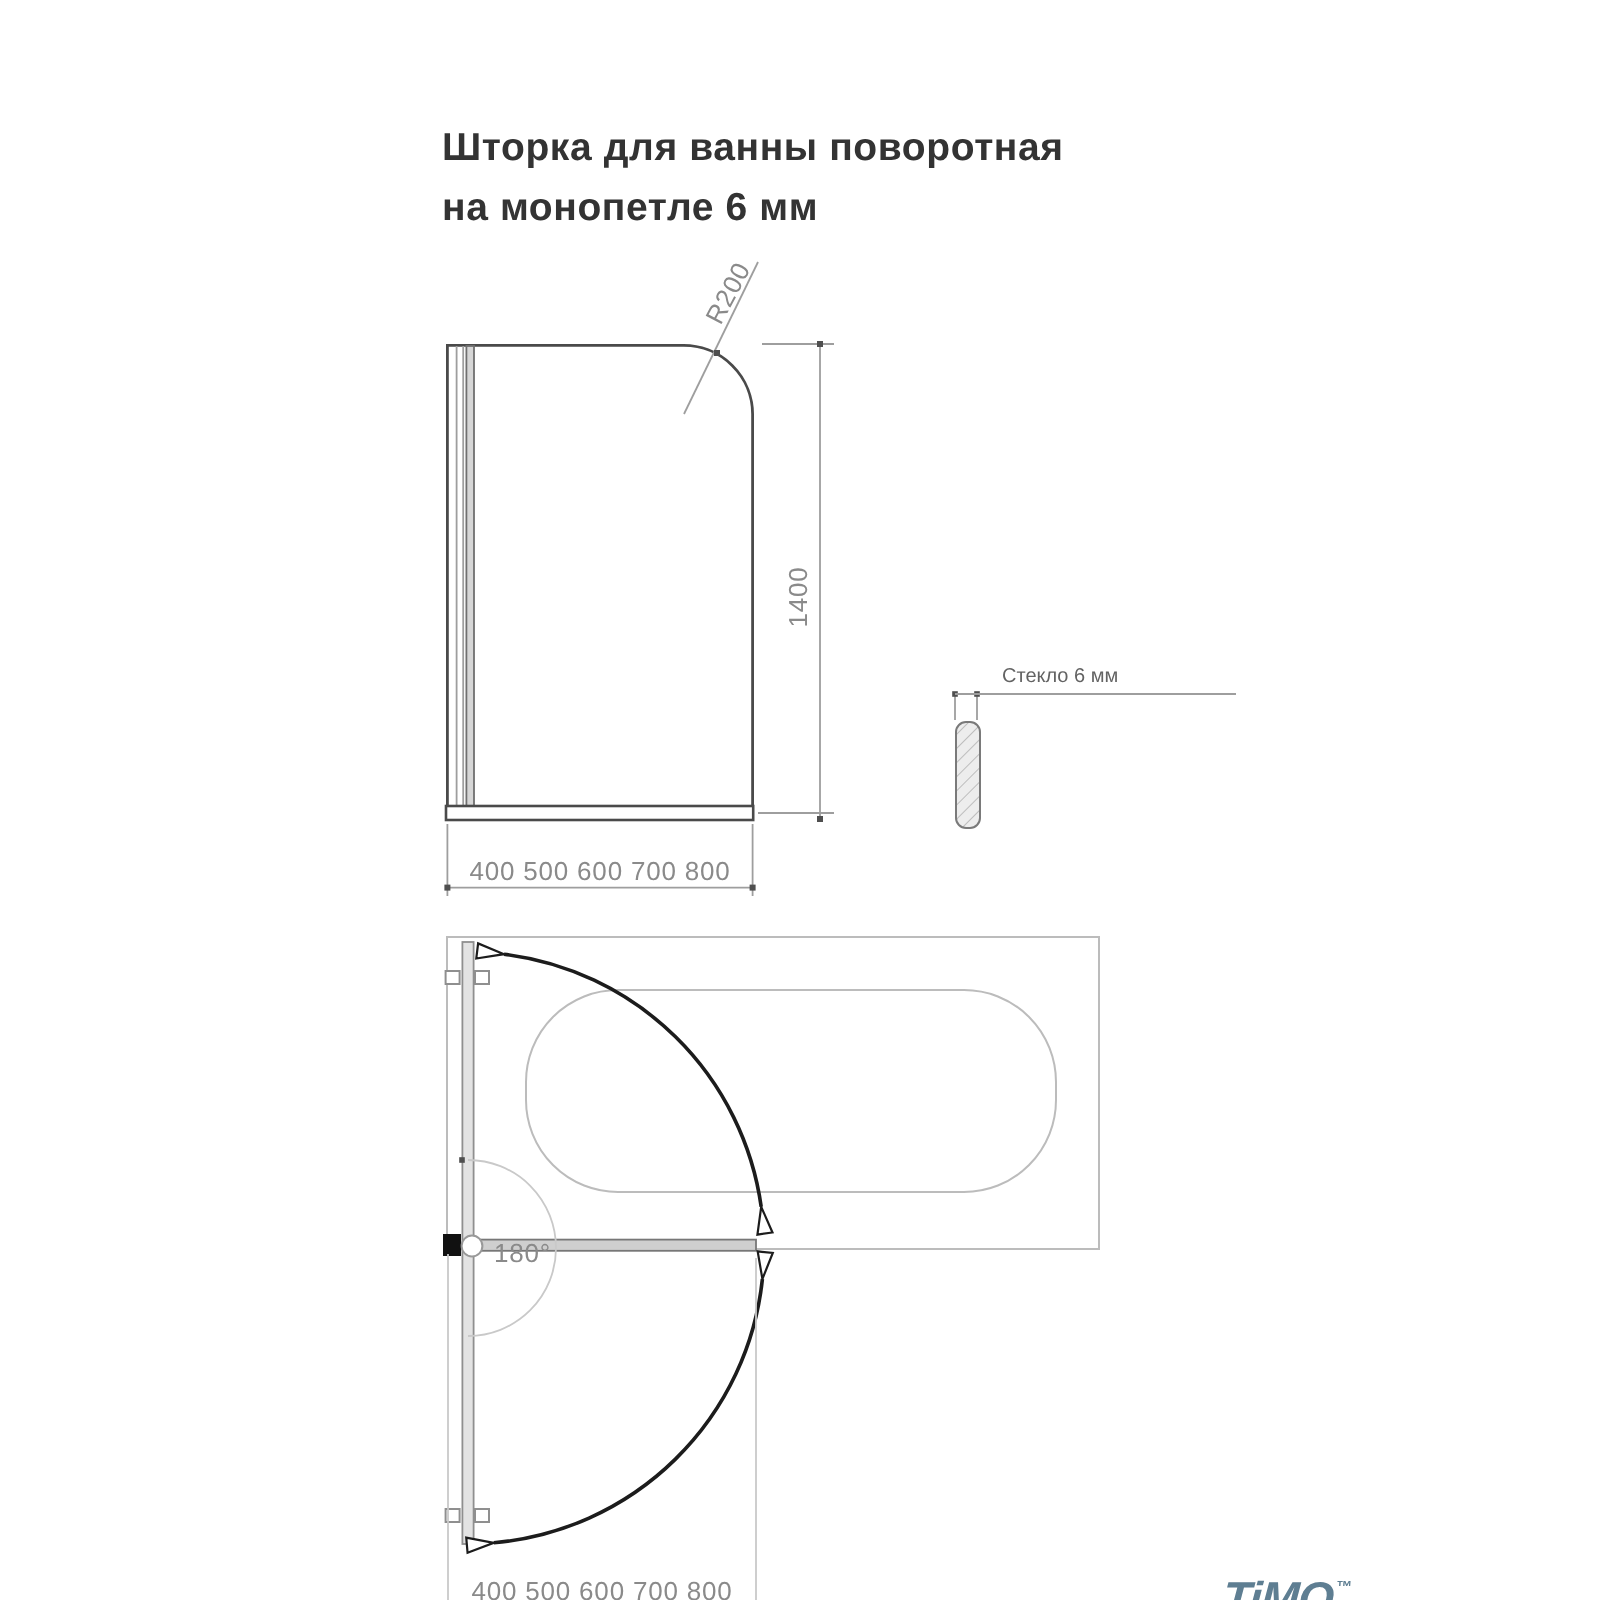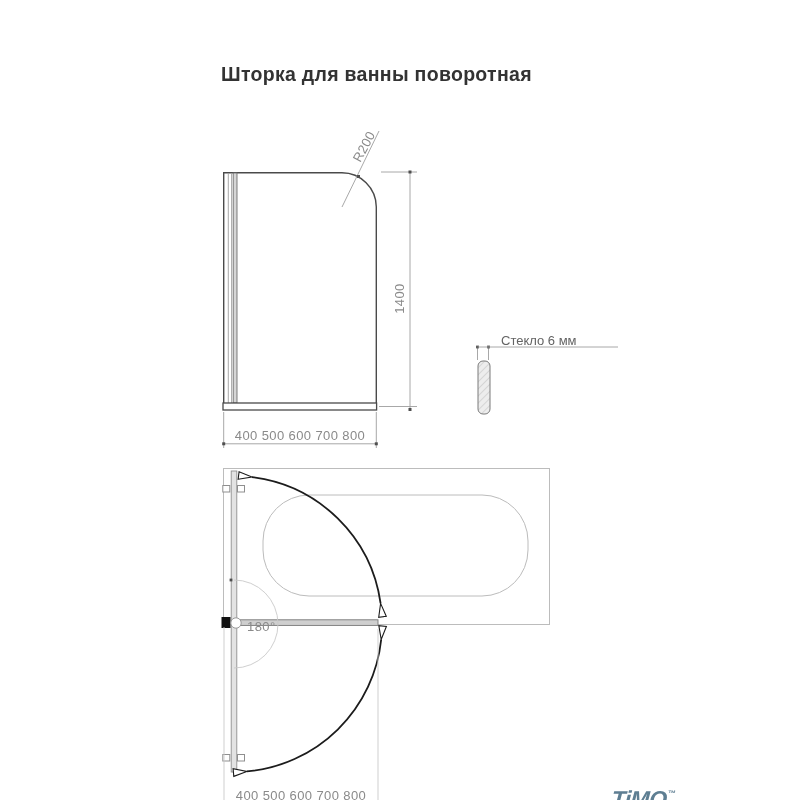--- a/index.html
+++ b/index.html
@@ -16,21 +16,21 @@
   .abs{position:absolute;}
   .title{
     left:221px; top:20px; width:420px;
     font-size:19.5px; font-weight:600; line-height:30px;
     color:var(--title-text); letter-spacing:0.3px;
   }
   .dim{
     position:absolute; font-size:13px; color:var(--dim-text);
     letter-spacing:0.4px; white-space:nowrap;
   }
-  .lbl{ position:absolute; font-size:13px; color:var(--label-text); white-space:nowrap;}
+  .lbl{ position:absolute; font-size:10px; color:var(--label-text); white-space:nowrap;}
   svg{position:absolute; left:0; top:0;}
   .lnD{stroke:var(--line-dark); fill:none; stroke-width:1.4;}
   .lnG{stroke:var(--line-grey); fill:none; stroke-width:0.9;}
   .lnL{stroke:var(--line-light); fill:none; stroke-width:1;}
   .lnXL{stroke:#c9c9c9; fill:none; stroke-width:0.9;}
   .arc{stroke:var(--arc-black); fill:none; stroke-width:1.8;}
   .dot{fill:#4f4f4f; stroke:none;}
   .logo{
     left:611px; top:747px; width:80px; height:42px;
     color:var(--logo-color); transform:skewX(-4deg);
@@ -40,20 +40,21 @@
   }
   .logo-tm{ font-size:8px; position:relative; top:-11px; margin-left:1px; font-weight:700;}
 </style>
 </head>
 <body>
 
 <div class="canvas">
 
   <div class="abs title">
     <div>Шторка для ванны поворотная</div>
+    <div>на монопетле 6 мм</div>
   </div>
 
   <svg width="800" height="800" viewBox="0 0 800 800">
     <defs>
       <marker id="arw" viewBox="0 0 16 10" refX="1.5" refY="5" markerWidth="16" markerHeight="10" orient="auto-start-reverse" markerUnits="userSpaceOnUse">
         <path d="M15,1.2 L1.5,5 L15,8.8 Z" fill="#ffffff" stroke="#1c1c1c" stroke-width="1.1"></path>
       </marker>
       <pattern id="hatch" width="5" height="5" patternUnits="userSpaceOnUse" patternTransform="rotate(45)">
         <rect width="5" height="5" fill="var(--glass-fill)"></rect>
         <line x1="0" y1="0" x2="0" y2="5" stroke="#bdbdbd" stroke-width="1"></line>

